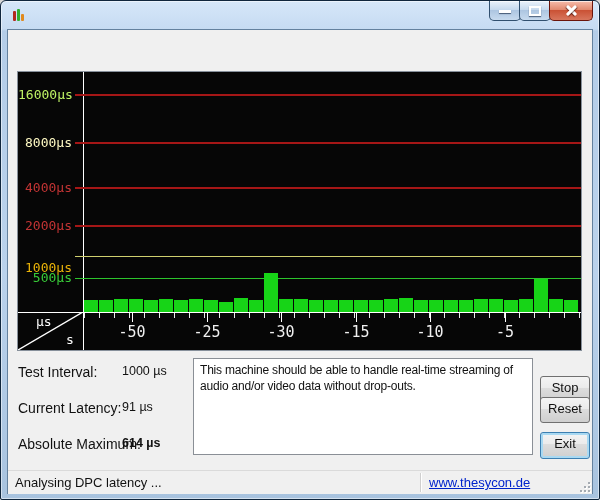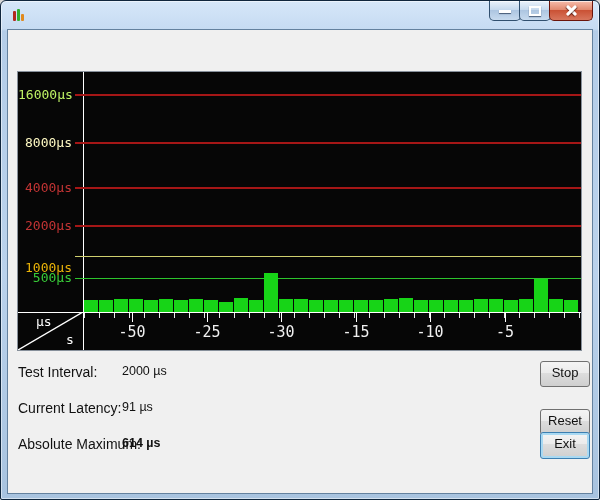--- a/index.html
+++ b/index.html
@@ -191,29 +191,45 @@
           <div class="xlabel" style="left: 316px; top: 251px;">-15</div>
           <div class="tick" style="left: 412px; top: 241px; height: 9px; background: rgb(255, 255, 255);"></div>
           <div class="xlabel" style="left: 390px; top: 251px;">-10</div>
           <div class="tick" style="left: 487px; top: 241px; height: 9px; background: rgb(255, 255, 255);"></div>
           <div class="xlabel" style="left: 465px; top: 251px;">-5</div>
         </div>
     </div>
 
     <div id="stats">
         <div class="stat-label" style="top: 334px;">Test Interval:</div>
-        <div class="stat-value" style="top: 334px;">2000 µs</div>
+        <div class="stat-value" style="top: 334px;">1000 µs</div>
         <div class="stat-label" style="top: 370px;">Current Latency:</div>
         <div class="stat-value" style="top: 370px;">91 µs</div>
         <div class="stat-label" style="top: 406px;">Absolute Maximum:</div>
         <div class="stat-value" style="top: 406px; font-weight: bold;">614 µs</div>
       </div>
 
+    <div class="msgbox">
+      <span>This machine should be able to handle real-time streaming of audio and/or video data without drop-outs.</span>
+    </div>
 
     <div id="buttons">
-        <div class="btn" style="top: 331px; height: 24px;">Stop</div>
-        <div class="btn" style="top: 379px; height: 24px;">Reset</div>
+        <div class="btn" style="top: 346px; height: 24px;">Stop</div>
+        <div class="btn" style="top: 367px; height: 24px;">Reset</div>
         <div class="btn default" style="top: 402px; height: 25px;">Exit</div>
       </div>
 
+    <div class="statusbar">
+      <div class="status-text">Analysing DPC latency ...</div>
+      <div class="status-sep"></div>
+      <div class="link">www.thesycon.de</div>
+      <div class="grip">
+        <i style="right:1px;bottom:9px;"></i>
+        <i style="right:5px;bottom:5px;"></i>
+          <i style="right:1px;bottom:5px;"></i>
+        <i style="right:9px;bottom:1px;"></i>
+          <i style="right:5px;bottom:1px;"></i>
+          <i style="right:1px;bottom:1px;"></i>
+      </div>
+    </div>
 
   </div>
 </div>
 
 </body></html>

